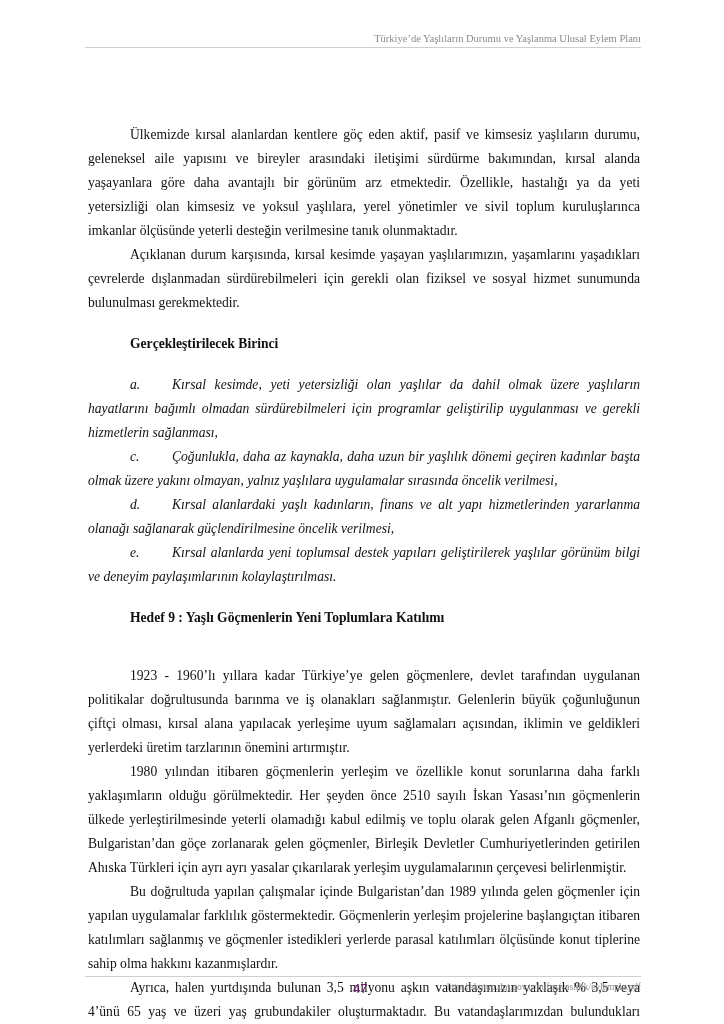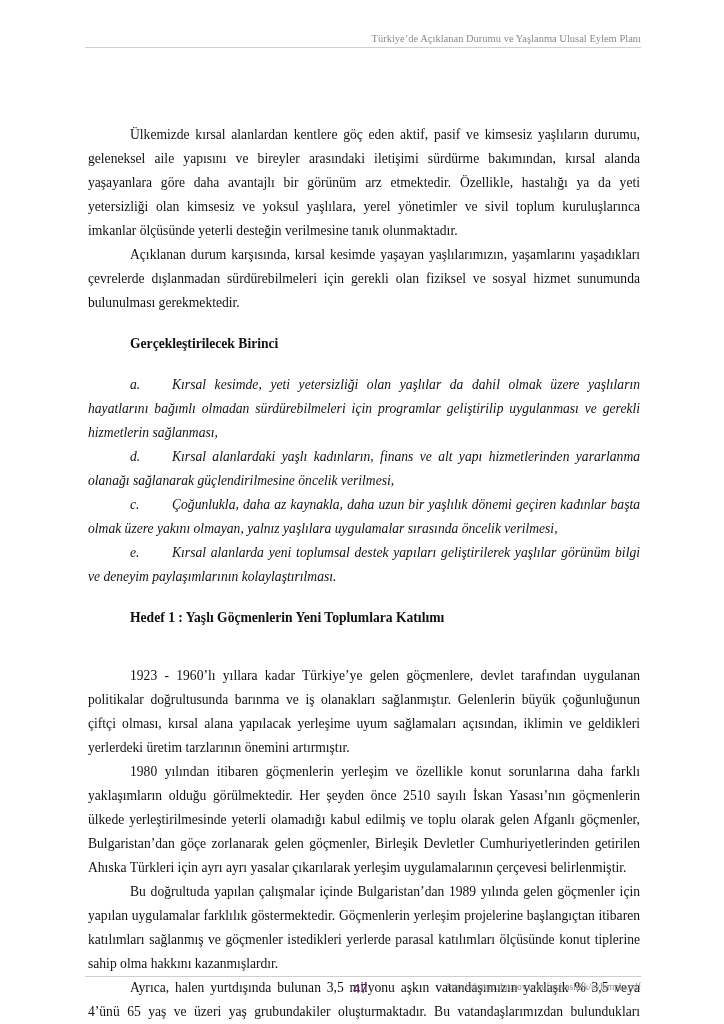--- a/index.html
+++ b/index.html
@@ -15,35 +15,35 @@
   .item { margin:0; text-align:justify; text-indent:42px;font-style:italic; }
   .item .lbl { display:inline-block; text-indent:0; width:42px; }
   .footer { position:absolute; left:85px; top:976px; width:556px; border-top:1px solid #cfcfcf; height:20px; }
   .page-num { position:absolute; left:268px; top:4px; font-family:"Liberation Sans", sans-serif; font-size:13px; color:#701a75; }
   .url { position:absolute; right:0; top:5px; font-size:9.5px; color:#8a8a8a; white-space:nowrap; }
 </style>
 </head>
 <body>
 
 <div class="header">
-  <span class="header-title">Türkiye’de Açıklanan Durumu ve Yaşlanma Ulusal Eylem Planı</span>
+  <span class="header-title">Türkiye’de Yaşlıların Durumu ve Yaşlanma Ulusal Eylem Planı</span>
 </div>
 
 <div class="content">
   <p class="p">Ülkemizde kırsal alanlardan kentlere göç eden aktif, pasif ve kimsesiz yaşlıların durumu, geleneksel aile yapısını ve bireyler arasındaki iletişimi sürdürme bakımından, kırsal alanda yaşayanlara göre daha avantajlı bir görünüm arz etmektedir. Özellikle, hastalığı ya da yeti yetersizliği olan kimsesiz ve yoksul yaşlılara, yerel yönetimler ve sivil toplum kuruluşlarınca imkanlar ölçüsünde yeterli desteğin verilmesine tanık olunmaktadır.</p>
   <p class="p">Açıklanan durum karşısında, kırsal kesimde yaşayan yaşlılarımızın, yaşamlarını yaşadıkları çevrelerde dışlanmadan sürdürebilmeleri için gerekli olan fiziksel ve sosyal hizmet sunumunda bulunulması gerekmektedir.</p>
   <div class="gap1"></div>
   <p class="h">Gerçekleştirilecek Birinci</p>
   <div class="gap1"></div>
   <p class="item"><span class="lbl">a.</span><span>Kırsal kesimde, yeti yetersizliği olan yaşlılar da dahil olmak üzere yaşlıların hayatlarını bağımlı olmadan sürdürebilmeleri için programlar geliştirilip uygulanması ve gerekli hizmetlerin sağlanması,</span></p>
+  <p class="item"><span class="lbl">c.</span><span>Çoğunlukla, daha az kaynakla, daha uzun bir yaşlılık dönemi geçiren kadınlar başta olmak üzere yakını olmayan, yalnız yaşlılara uygulamalar sırasında öncelik verilmesi,</span></p>
   <p class="item"><span class="lbl">d.</span><span>Kırsal alanlardaki yaşlı kadınların, finans ve alt yapı hizmetlerinden yararlanma olanağı sağlanarak güçlendirilmesine öncelik verilmesi,</span></p>
-  <p class="item"><span class="lbl">c.</span><span>Çoğunlukla, daha az kaynakla, daha uzun bir yaşlılık dönemi geçiren kadınlar başta olmak üzere yakını olmayan, yalnız yaşlılara uygulamalar sırasında öncelik verilmesi,</span></p>
   <p class="item"><span class="lbl">e.</span><span>Kırsal alanlarda yeni toplumsal destek yapıları geliştirilerek yaşlılar görünüm bilgi ve deneyim paylaşımlarının kolaylaştırılması.</span></p>
   <div class="gap1"></div>
-  <p class="h">Hedef 1 : Yaşlı Göçmenlerin Yeni Toplumlara Katılımı</p>
+  <p class="h">Hedef 9 : Yaşlı Göçmenlerin Yeni Toplumlara Katılımı</p>
   <div class="gap1"></div>
   <div class="gap1"></div>
   <p class="p">1923 - 1960’lı yıllara kadar Türkiye’ye gelen göçmenlere, devlet tarafından uygulanan politikalar doğrultusunda barınma ve iş olanakları sağlanmıştır. Gelenlerin büyük çoğunluğunun çiftçi olması, kırsal alana yapılacak yerleşime uyum sağlamaları açısından, iklimin ve geldikleri yerlerdeki üretim tarzlarının önemini artırmıştır.</p>
   <p class="p">1980 yılından itibaren göçmenlerin yerleşim ve özellikle konut sorunlarına daha farklı yaklaşımların olduğu görülmektedir. Her şeyden önce 2510 sayılı İskan Yasası’nın göçmenlerin ülkede yerleştirilmesinde yeterli olamadığı kabul edilmiş ve toplu olarak gelen Afganlı göçmenler, Bulgaristan’dan göçe zorlanarak gelen göçmenler, Birleşik Devletler Cumhuriyetlerinden getirilen Ahıska Türkleri için ayrı ayrı yasalar çıkarılarak yerleşim uygulamalarının çerçevesi belirlenmiştir.</p>
   <p class="p">Bu doğrultuda yapılan çalışmalar içinde Bulgaristan’dan 1989 yılında gelen göçmenler için yapılan uygulamalar farklılık göstermektedir. Göçmenlerin yerleşim projelerine başlangıçtan itibaren katılımları sağlanmış ve göçmenler istedikleri yerlerde parasal katılımları ölçüsünde konut tiplerine sahip olma hakkını kazanmışlardır.</p>
   <p class="p">Ayrıca, halen yurtdışında bulunan 3,5 milyonu aşkın vatandaşımızın yaklaşık % 3,5 veya 4’ünü 65 yaş ve üzeri yaş grubundakiler oluşturmaktadır. Bu vatandaşlarımızdan bulundukları ülkelerde ikamet edenlere yönelik Ocak 2002 tarihinde başlatılan ve halen devam eden bir dizi eylem planı içerisinde yaşlı vatandaşlarımıza yardımcı olmak üzere “Birinci Kuşak Eylem Planı” adıyla da bir çalışma yürütülmektedir. Bu çalışmalar kapsamında yurtdışındaki Çalışma ve Sosyal Güvenlik Müşavirlik ve Ataşelikleri vasıtasıyla yaşlı vatandaşlarımıza karşılaştıkları ekonomik, sosyal ve hukuki sorunlarla ilgili olarak</p>
 </div>
 
 <div class="footer">
   <span class="page-num">47</span>

